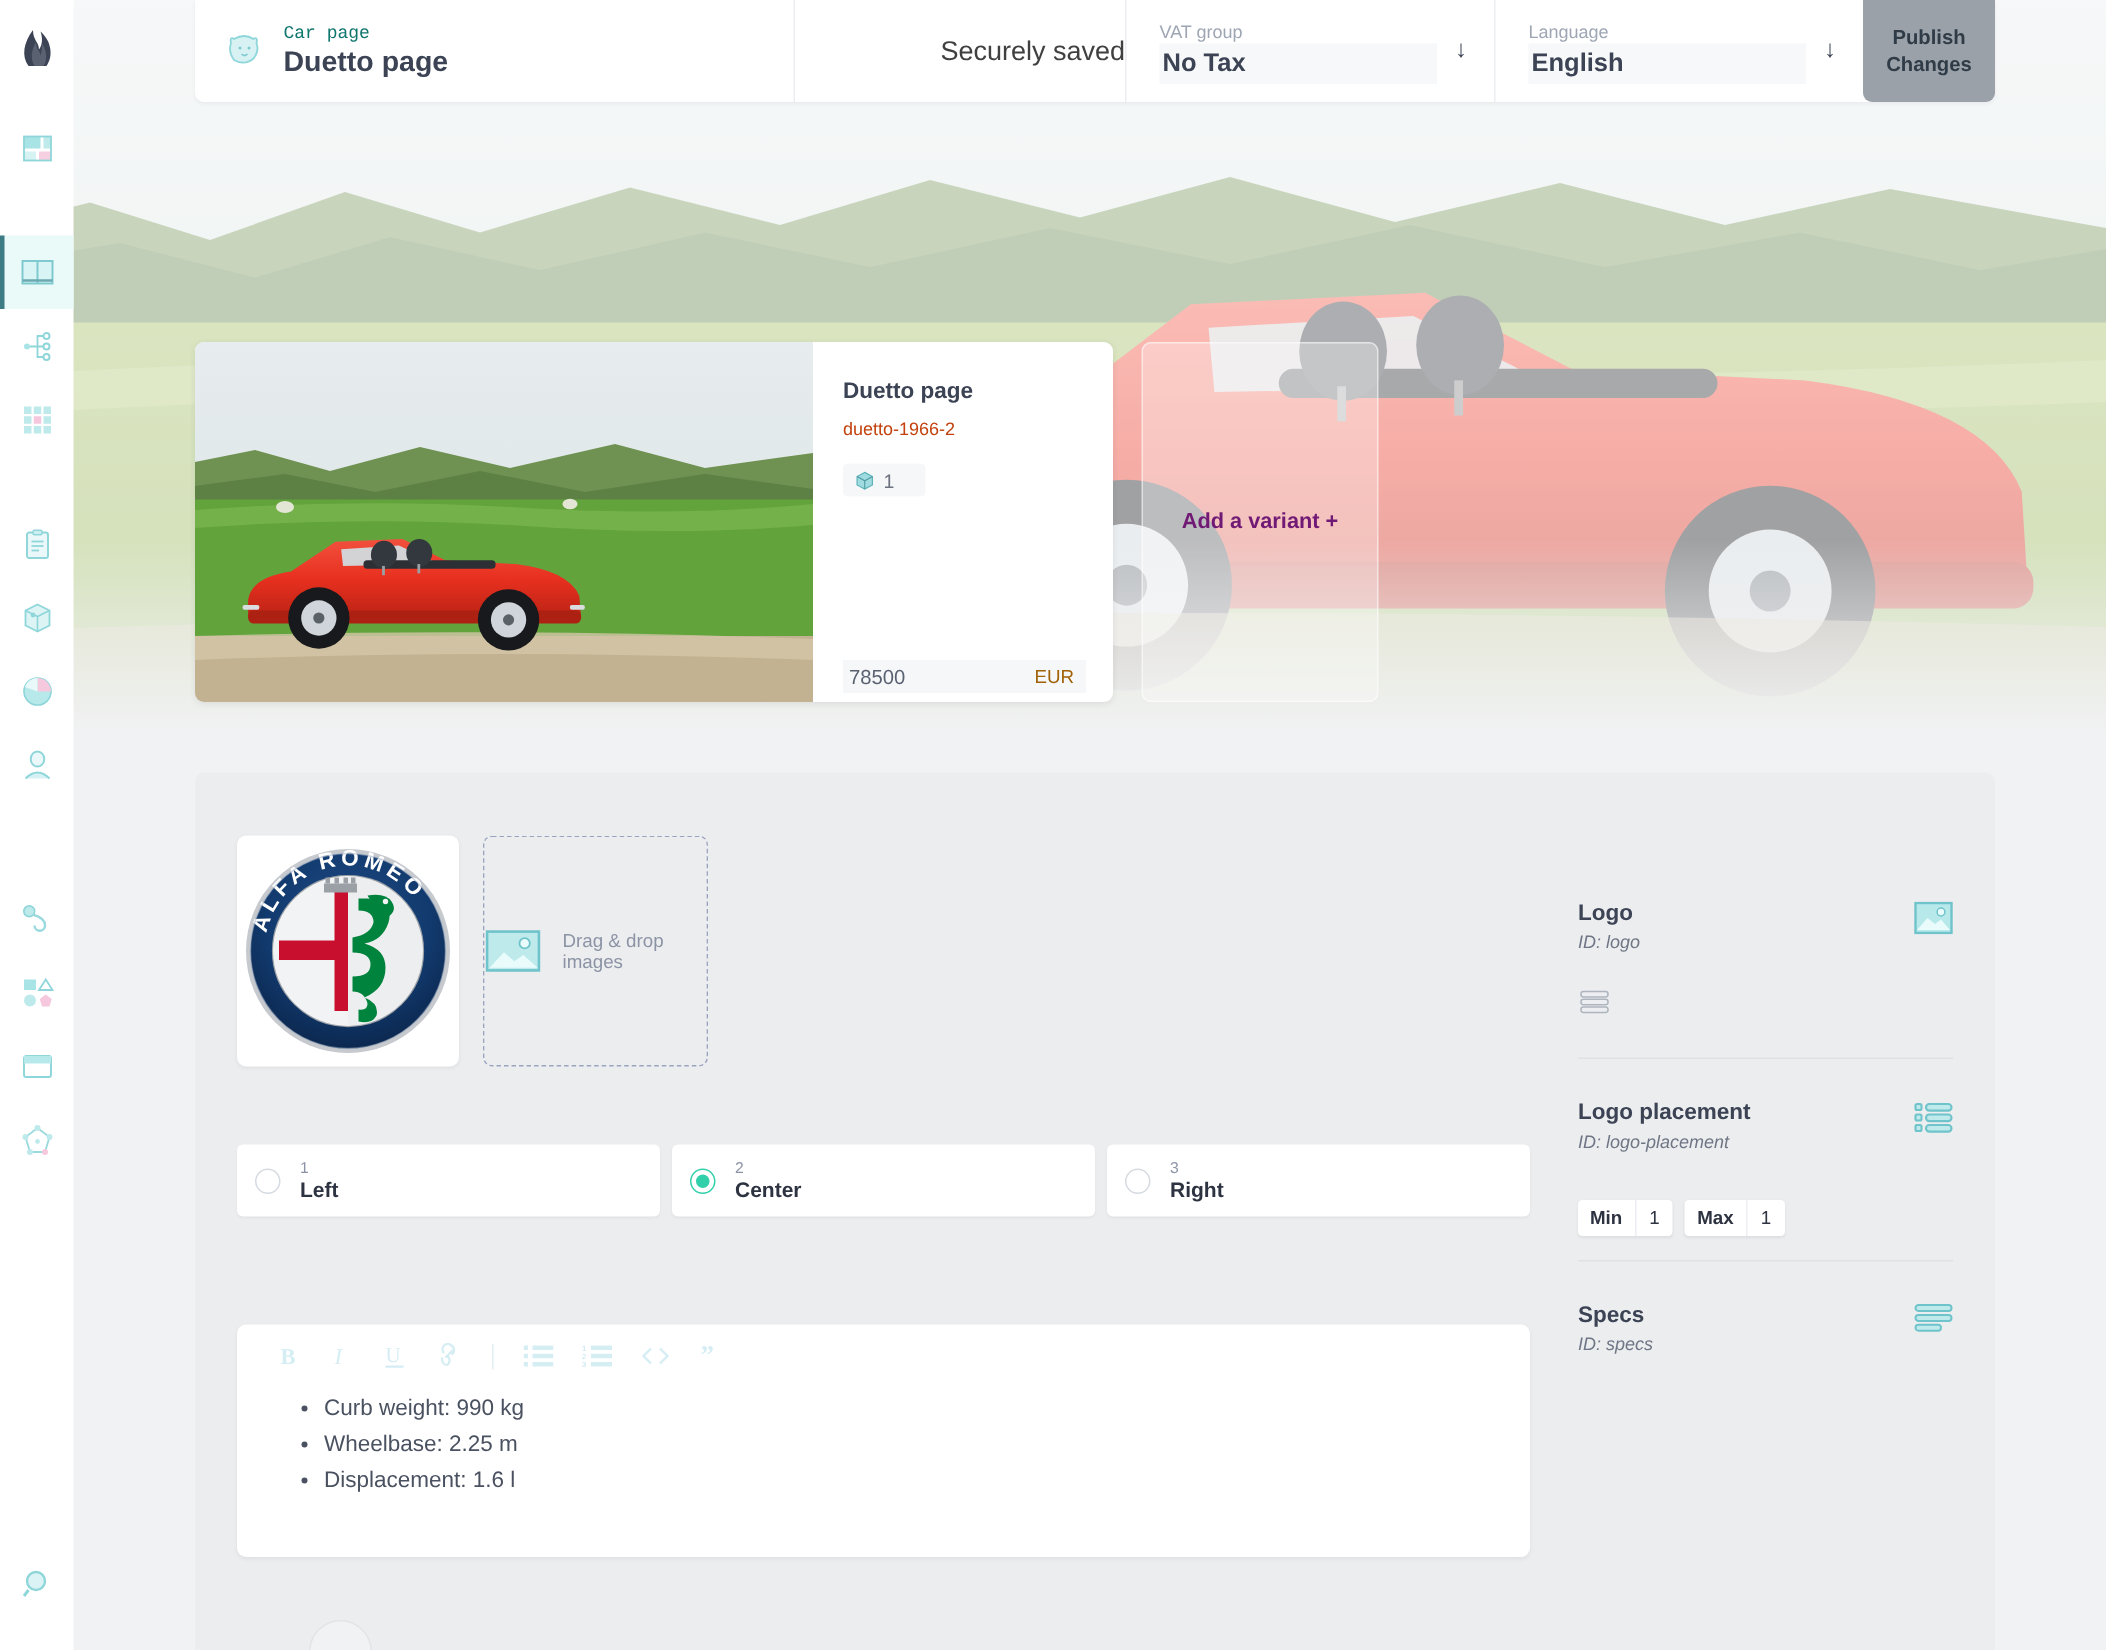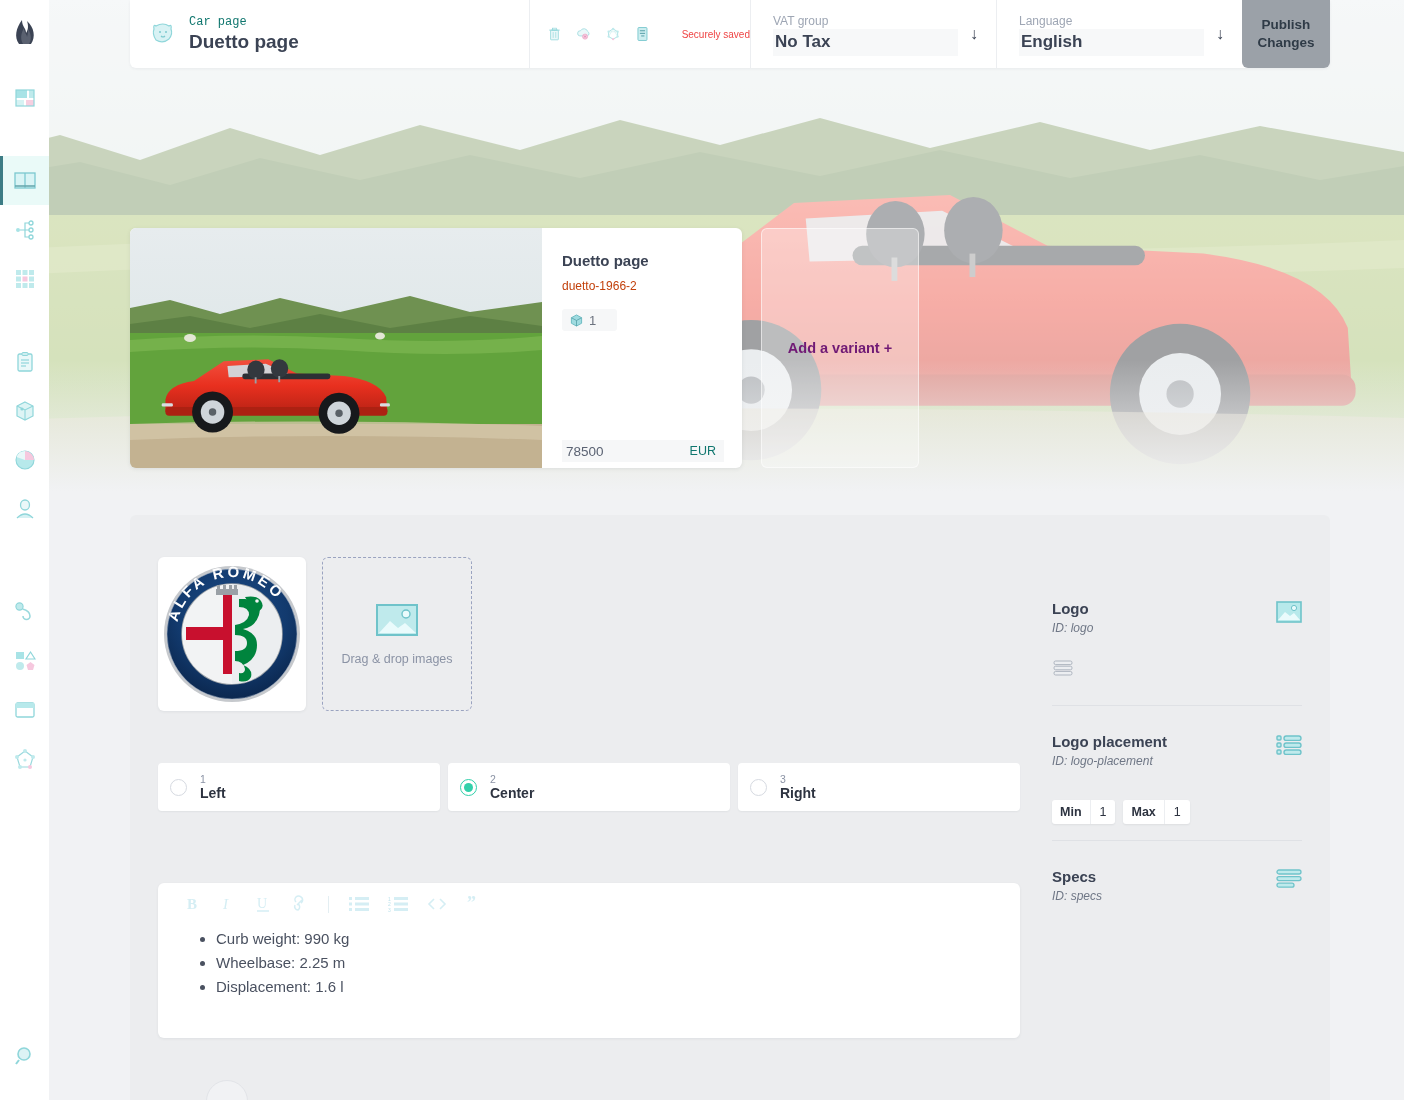--- a/index.html
+++ b/index.html
@@ -56,21 +56,21 @@
   .tb-title-zone {
     width: 400px; display: flex; align-items: center; gap: 13px;
     padding-left: 20px; border-right: 1px solid #eceef1;
   }
   .tb-crumb { font-size: 12px; color: #0f766e; line-height: 15px; font-family: Liberation Mono, monospace; }
   .tb-title { font-size: 19px; font-weight: bold; color: #3b4354; line-height: 24px; }
   .tb-actions {
     width: 220px; display: flex; align-items: center; gap: 15px;
     padding-left: 18px;
   }
-  .tb-saved { font-size: 10px; color: #ef4444; white-space: nowrap; margin-left: 18px;}
+  .tb-saved { font-size: 18px; color: #404040; white-space: nowrap; margin-left: 18px;}
   .tb-field {
     flex: 1; display: flex; align-items: center; padding: 0 18px 0 22px;
     border-left: 1px solid #eceef1; position: relative;
   }
   .tb-field-inner { flex:1; }
   .tb-label { font-size: 12px; color: #9ea6b4; line-height: 16px; }
   .tb-value {
     font-size: 17px; font-weight: bold; color: #3b4354;
     background: #f7f8f9; padding: 2px 4px 3px 2px; line-height: 22px;
   }
@@ -98,21 +98,21 @@
     margin-top: 16px; background:#f6f7f8; border-radius:3px; height: 22px;
     width: 55px; display:flex; align-items:center; gap:6px; padding-left:8px;
   }
   .vc-badge span { font-size: 13px; color:#6c737f; }
   .vc-price {
     margin-top: auto; margin-bottom: 6px; background:#f6f7f8; height:22px;
     display:flex; align-items:center; justify-content:space-between;
     padding: 0 8px 0 4px;
   }
   .vc-price .amt { font-size:13.5px; color:#5a6272; }
-  .vc-price .cur { font-size:12.5px; color:#0f766e; }
+  .vc-price .cur { font-size:12.5px; color:#a16207; }
 
   .addvariant {
     width: 158px; height: 240px; border-radius: 6px;
     background: rgba(255,255,255,0.30);
     border: 1px solid rgba(255,255,255,0.55);
     display:flex; align-items:center; justify-content:center;
     color:#701a75; font-size: 14.5px; font-weight:bold; cursor:pointer;
     white-space: nowrap;
   }
 
@@ -131,21 +131,21 @@
 
   
   .media-row { display:flex; gap: 16px; margin-top: 42px; }
   .logo-tile {
     width: 148px; height: 154px; background:#fff; border-radius: 6px;
     display:flex; align-items:center; justify-content:center;
     box-shadow: 0 1px 3px rgba(40,50,70,.07);
   }
   .drop-tile {
     width: 150px; height: 154px; border: 1px dashed #9aa3c0;
-    border-radius: 6px; display:flex; flex-direction:column;
+    border-radius: 6px; display:flex; flex-direction:row;
     align-items:center; justify-content:center; gap: 14px; cursor:pointer;
   }
   .drop-tile span { font-size: 12.5px; color:#8b93a5; }
 
   
   .radio-row { display:flex; gap: 8px; margin-top: 52px; }
   .radio-card {
     width: 282px; height: 48px; background:#fff; border-radius: 4px;
     display:flex; align-items:center; padding-left: 12px; gap: 13px;
     box-shadow: 0 1px 2px rgba(40,50,70,.06); cursor:pointer;

